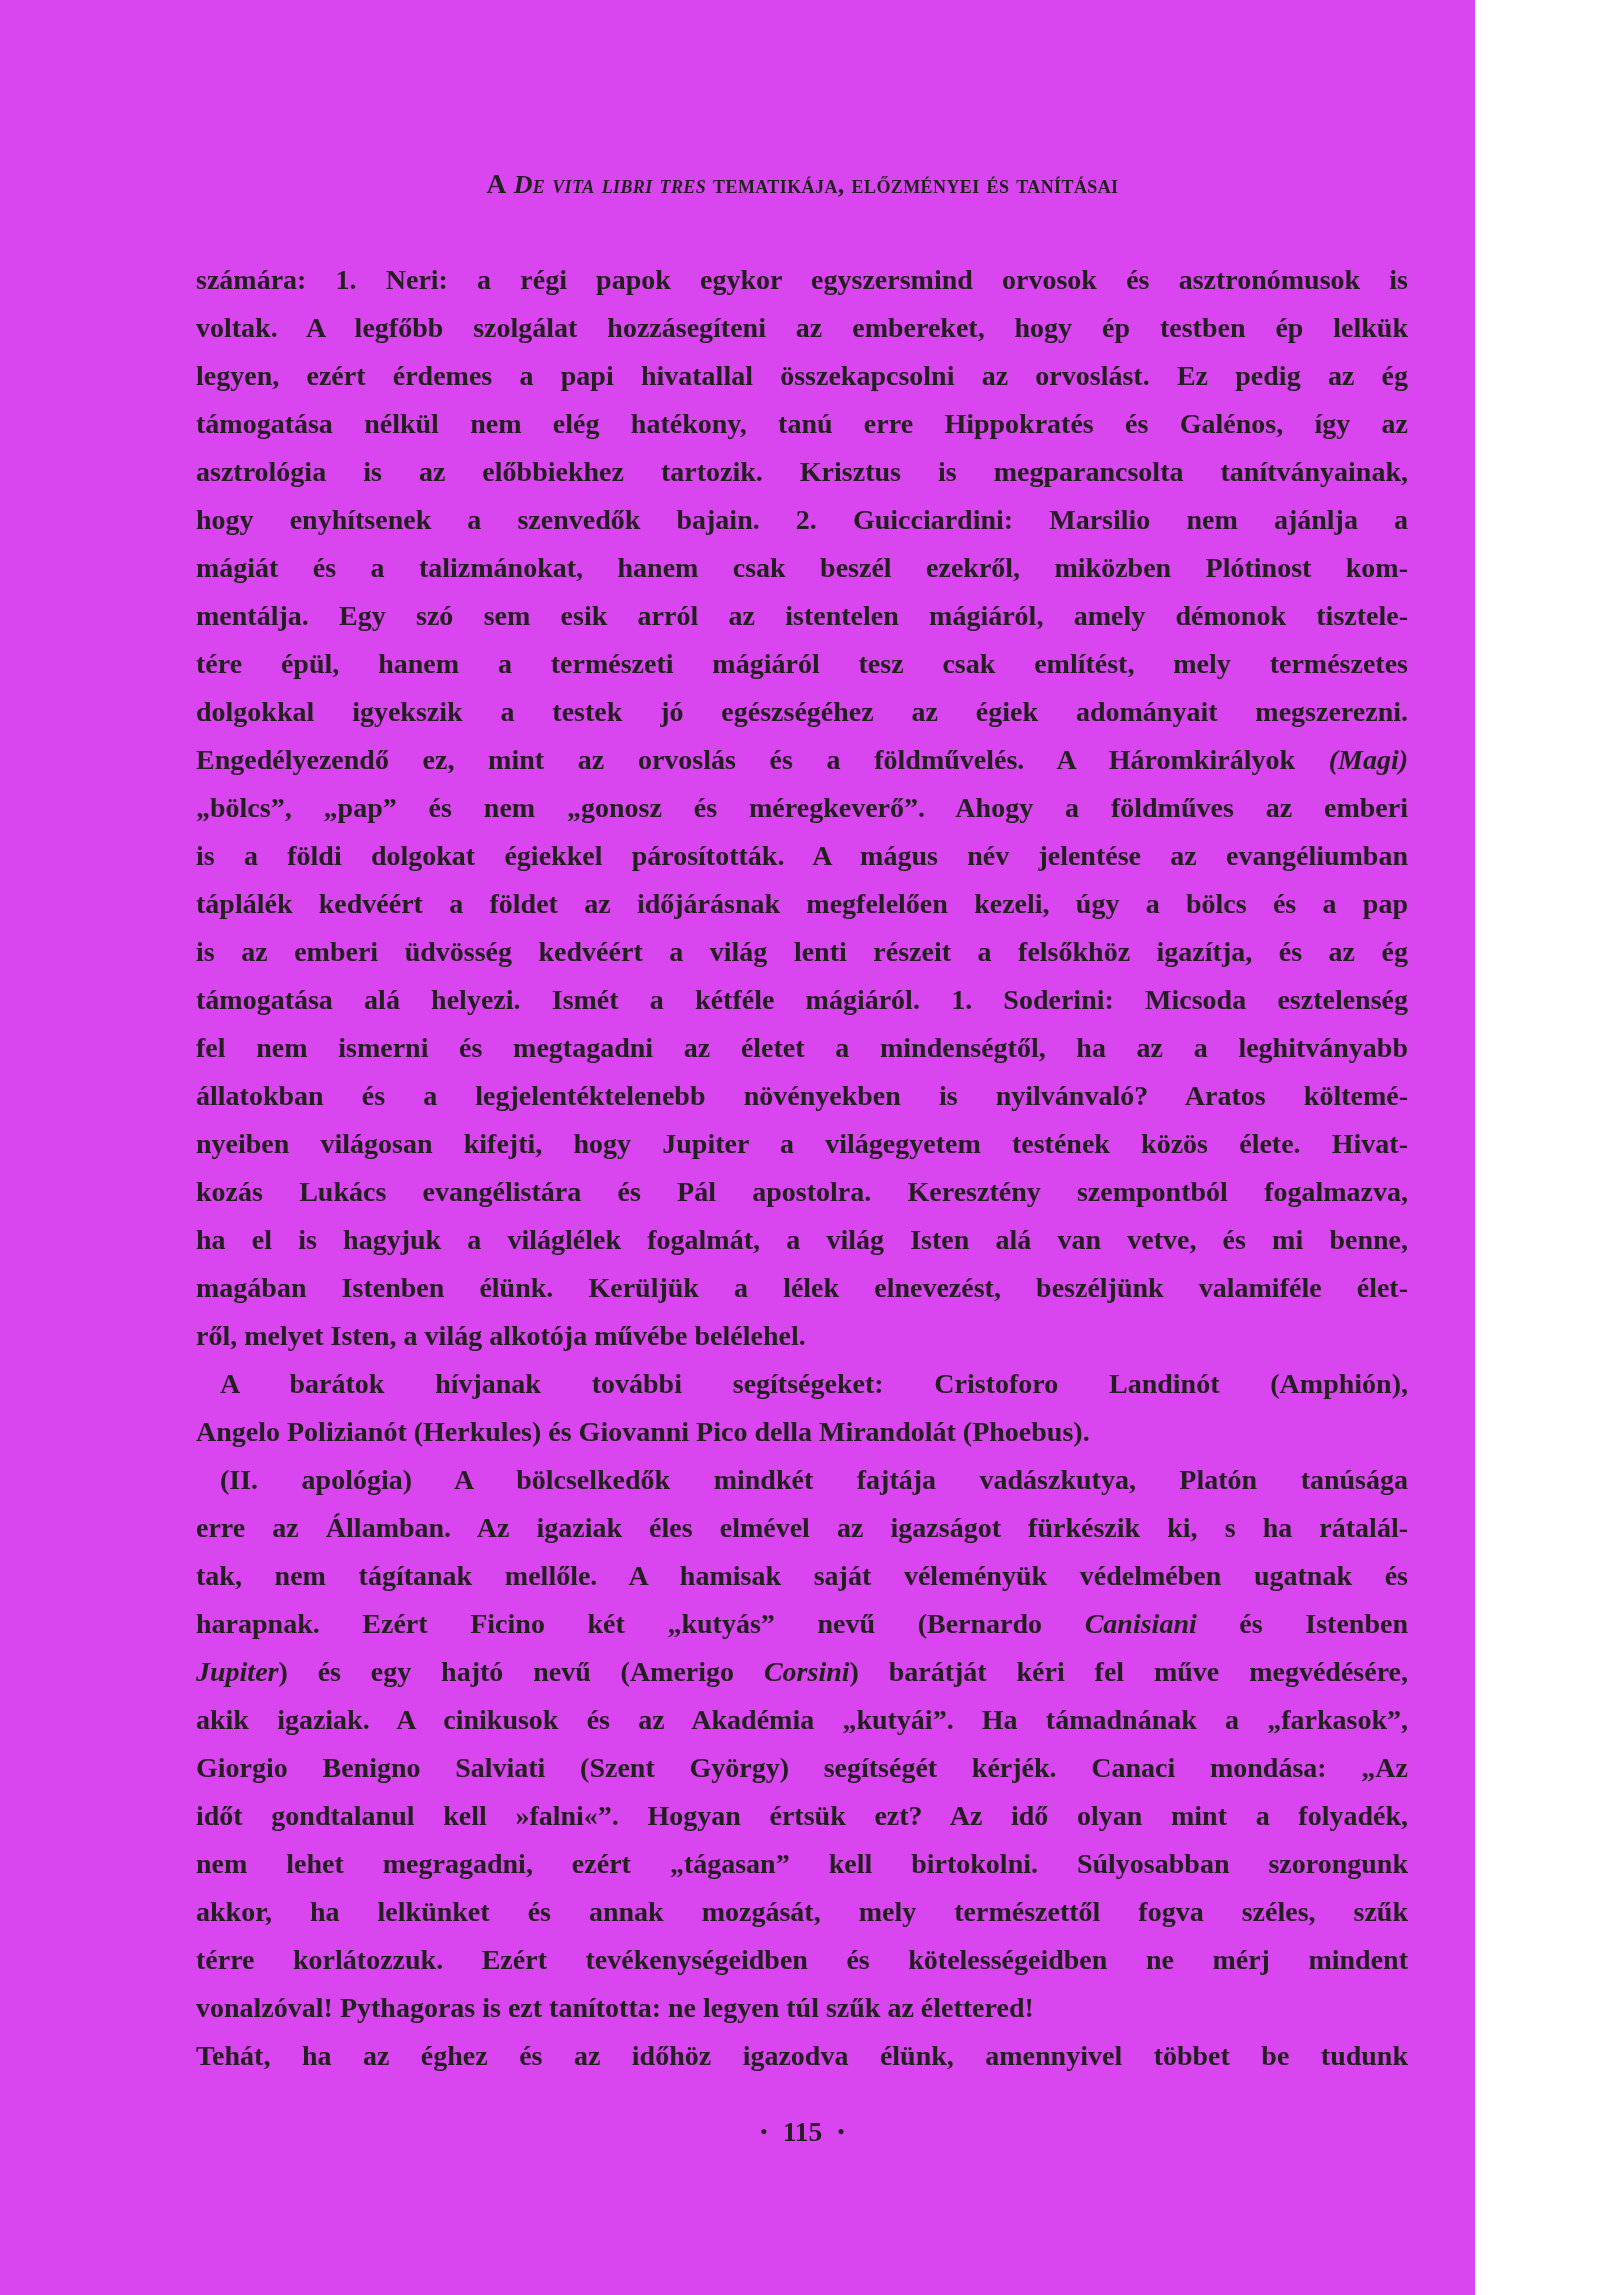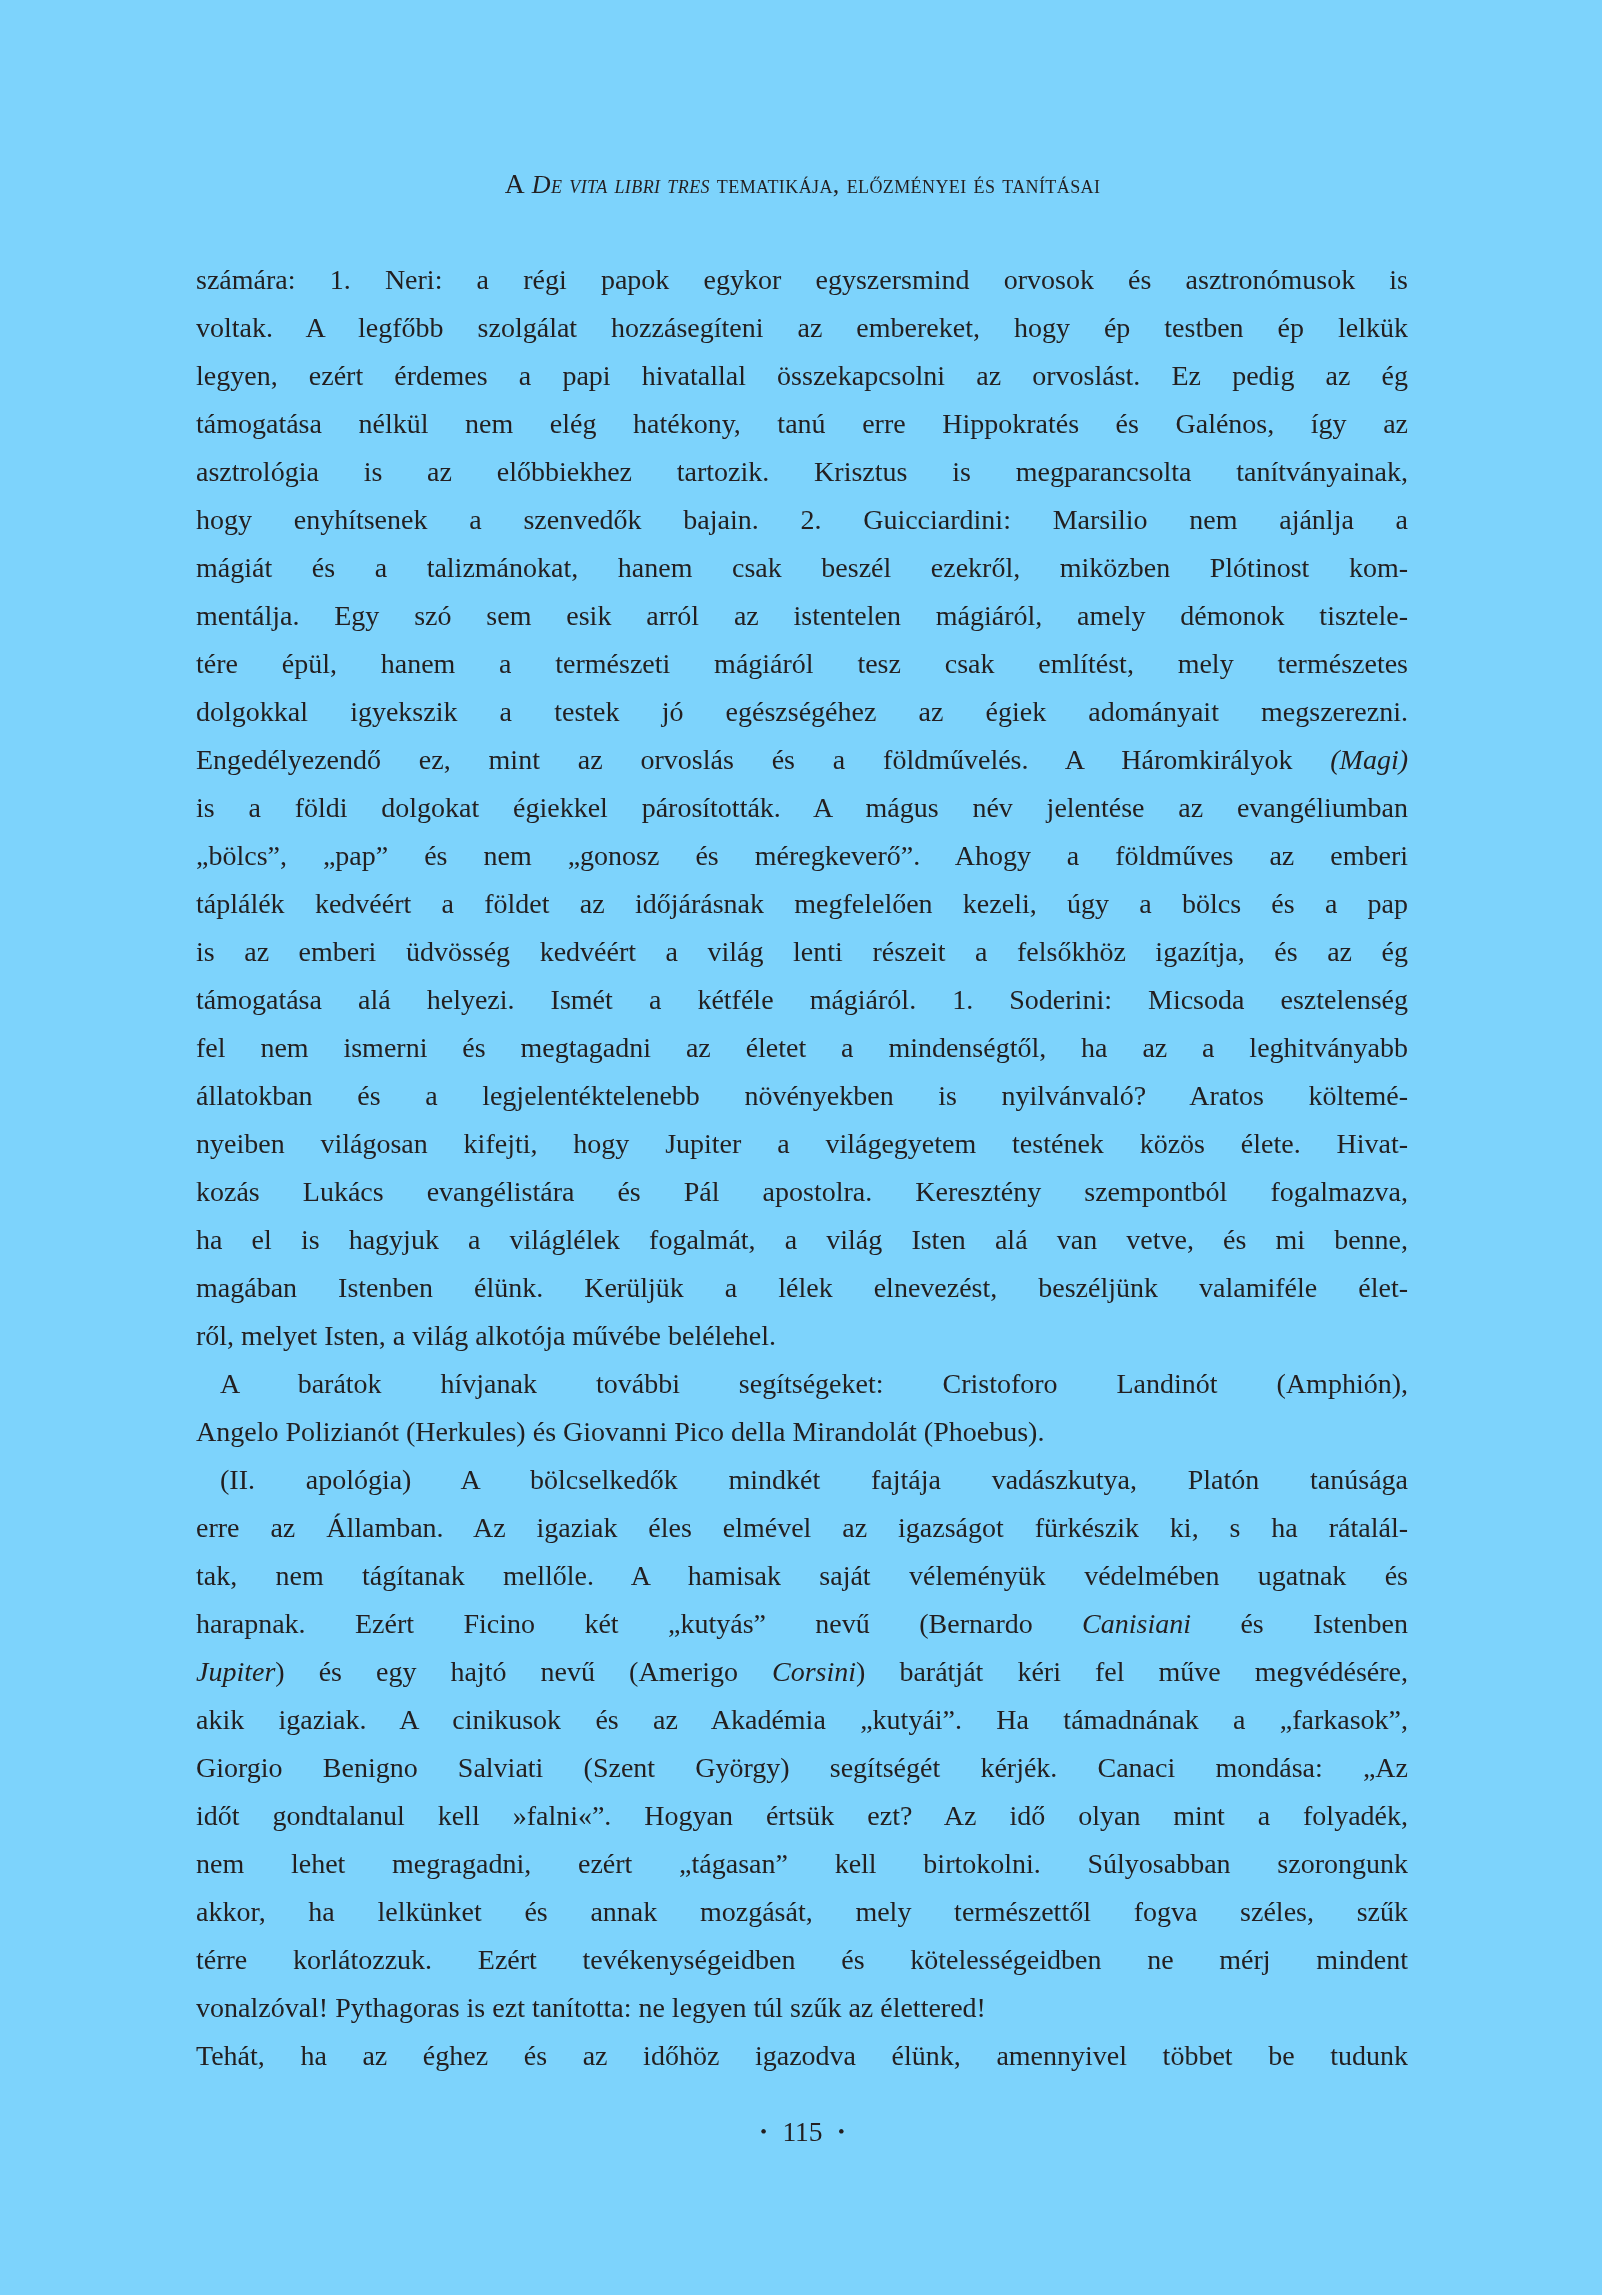--- a/index.html
+++ b/index.html
@@ -1,17 +1,17 @@
 <!DOCTYPE html>
 <html style="font-size:13.8px"><head>
 <meta charset="utf-8">
 <style>
   html, body { margin: 0; padding: 0; background: #ffffff; }
   body { width: 1605px; height: 2295px; position: relative; overflow: hidden; }
-  .page { position: absolute; left: 0; top: 0; width: 1602px; height: 2295px; background: #7dd3fc; color: #231f20; }
+  .page { position: absolute; left: 0; top: 0; width: 1475px; height: 2295px; background: #d946ef; color: #231f20; font-weight: bold; }
   .running-head {
     position: absolute; top: 168px; left: 0; width: 1605px; text-align: center;
     font-family: "Liberation Serif", "DejaVu Serif", serif; font-size: 26px; letter-spacing: 0.4px; color: #231f20;
   }
   .running-head .cap { font-size: 27.5px; }
   .running-head .sc { font-variant: small-caps; font-size: 26px; }
   .running-head i { font-style: italic; }
   .body-text {
     position: absolute; left: 196px; top: 256px; width: 1212px;
     font-family: "Liberation Serif", "DejaVu Serif", serif; font-size: 28px; line-height: 48px; color: #231f20;
@@ -42,22 +42,22 @@
     <span class="line">voltak. A legfőbb szolgálat hozzásegíteni az embereket, hogy ép testben ép lelkük</span>
     <span class="line">legyen, ezért érdemes a papi hivatallal összekapcsolni az orvoslást. Ez pedig az ég</span>
     <span class="line">támogatása nélkül nem elég hatékony, tanú erre Hippokratés és Galénos, így az</span>
     <span class="line">asztrológia is az előbbiekhez tartozik. Krisztus is megparancsolta tanítványainak,</span>
     <span class="line">hogy enyhítsenek a szenvedők bajain. 2. Guicciardini: Marsilio nem ajánlja a</span>
     <span class="line">mágiát és a talizmánokat, hanem csak beszél ezekről, miközben Plótinost kom-</span>
     <span class="line">mentálja. Egy szó sem esik arról az istentelen mágiáról, amely démonok tisztele-</span>
     <span class="line">tére épül, hanem a természeti mágiáról tesz csak említést, mely természetes</span>
     <span class="line">dolgokkal igyekszik a testek jó egészségéhez az égiek adományait megszerezni.</span>
     <span class="line"><span>Engedélyezendő ez, mint az orvoslás és a földművelés. A Háromkirályok </span><i>(Magi)</i><span></span></span>
+    <span class="line">„bölcs”, „pap” és nem „gonosz és méregkeverő”. Ahogy a földműves az emberi</span>
     <span class="line">is a földi dolgokat égiekkel párosították. A mágus név jelentése az evangéliumban</span>
-    <span class="line">„bölcs”, „pap” és nem „gonosz és méregkeverő”. Ahogy a földműves az emberi</span>
     <span class="line">táplálék kedvéért a földet az időjárásnak megfelelően kezeli, úgy a bölcs és a pap</span>
     <span class="line">is az emberi üdvösség kedvéért a világ lenti részeit a felsőkhöz igazítja, és az ég</span>
     <span class="line">támogatása alá helyezi. Ismét a kétféle mágiáról. 1. Soderini: Micsoda esztelenség</span>
     <span class="line">fel nem ismerni és megtagadni az életet a mindenségtől, ha az a leghitványabb</span>
     <span class="line">állatokban és a legjelentéktelenebb növényekben is nyilvánvaló? Aratos költemé-</span>
     <span class="line">nyeiben világosan kifejti, hogy Jupiter a világegyetem testének közös élete. Hivat-</span>
     <span class="line">kozás Lukács evangélistára és Pál apostolra. Keresztény szempontból fogalmazva,</span>
     <span class="line">ha el is hagyjuk a világlélek fogalmát, a világ Isten alá van vetve, és mi benne,</span>
     <span class="line">magában Istenben élünk. Kerüljük a lélek elnevezést, beszéljünk valamiféle élet-</span>
     <span class="line last">ről, melyet Isten, a világ alkotója művébe belélehel.</span>

